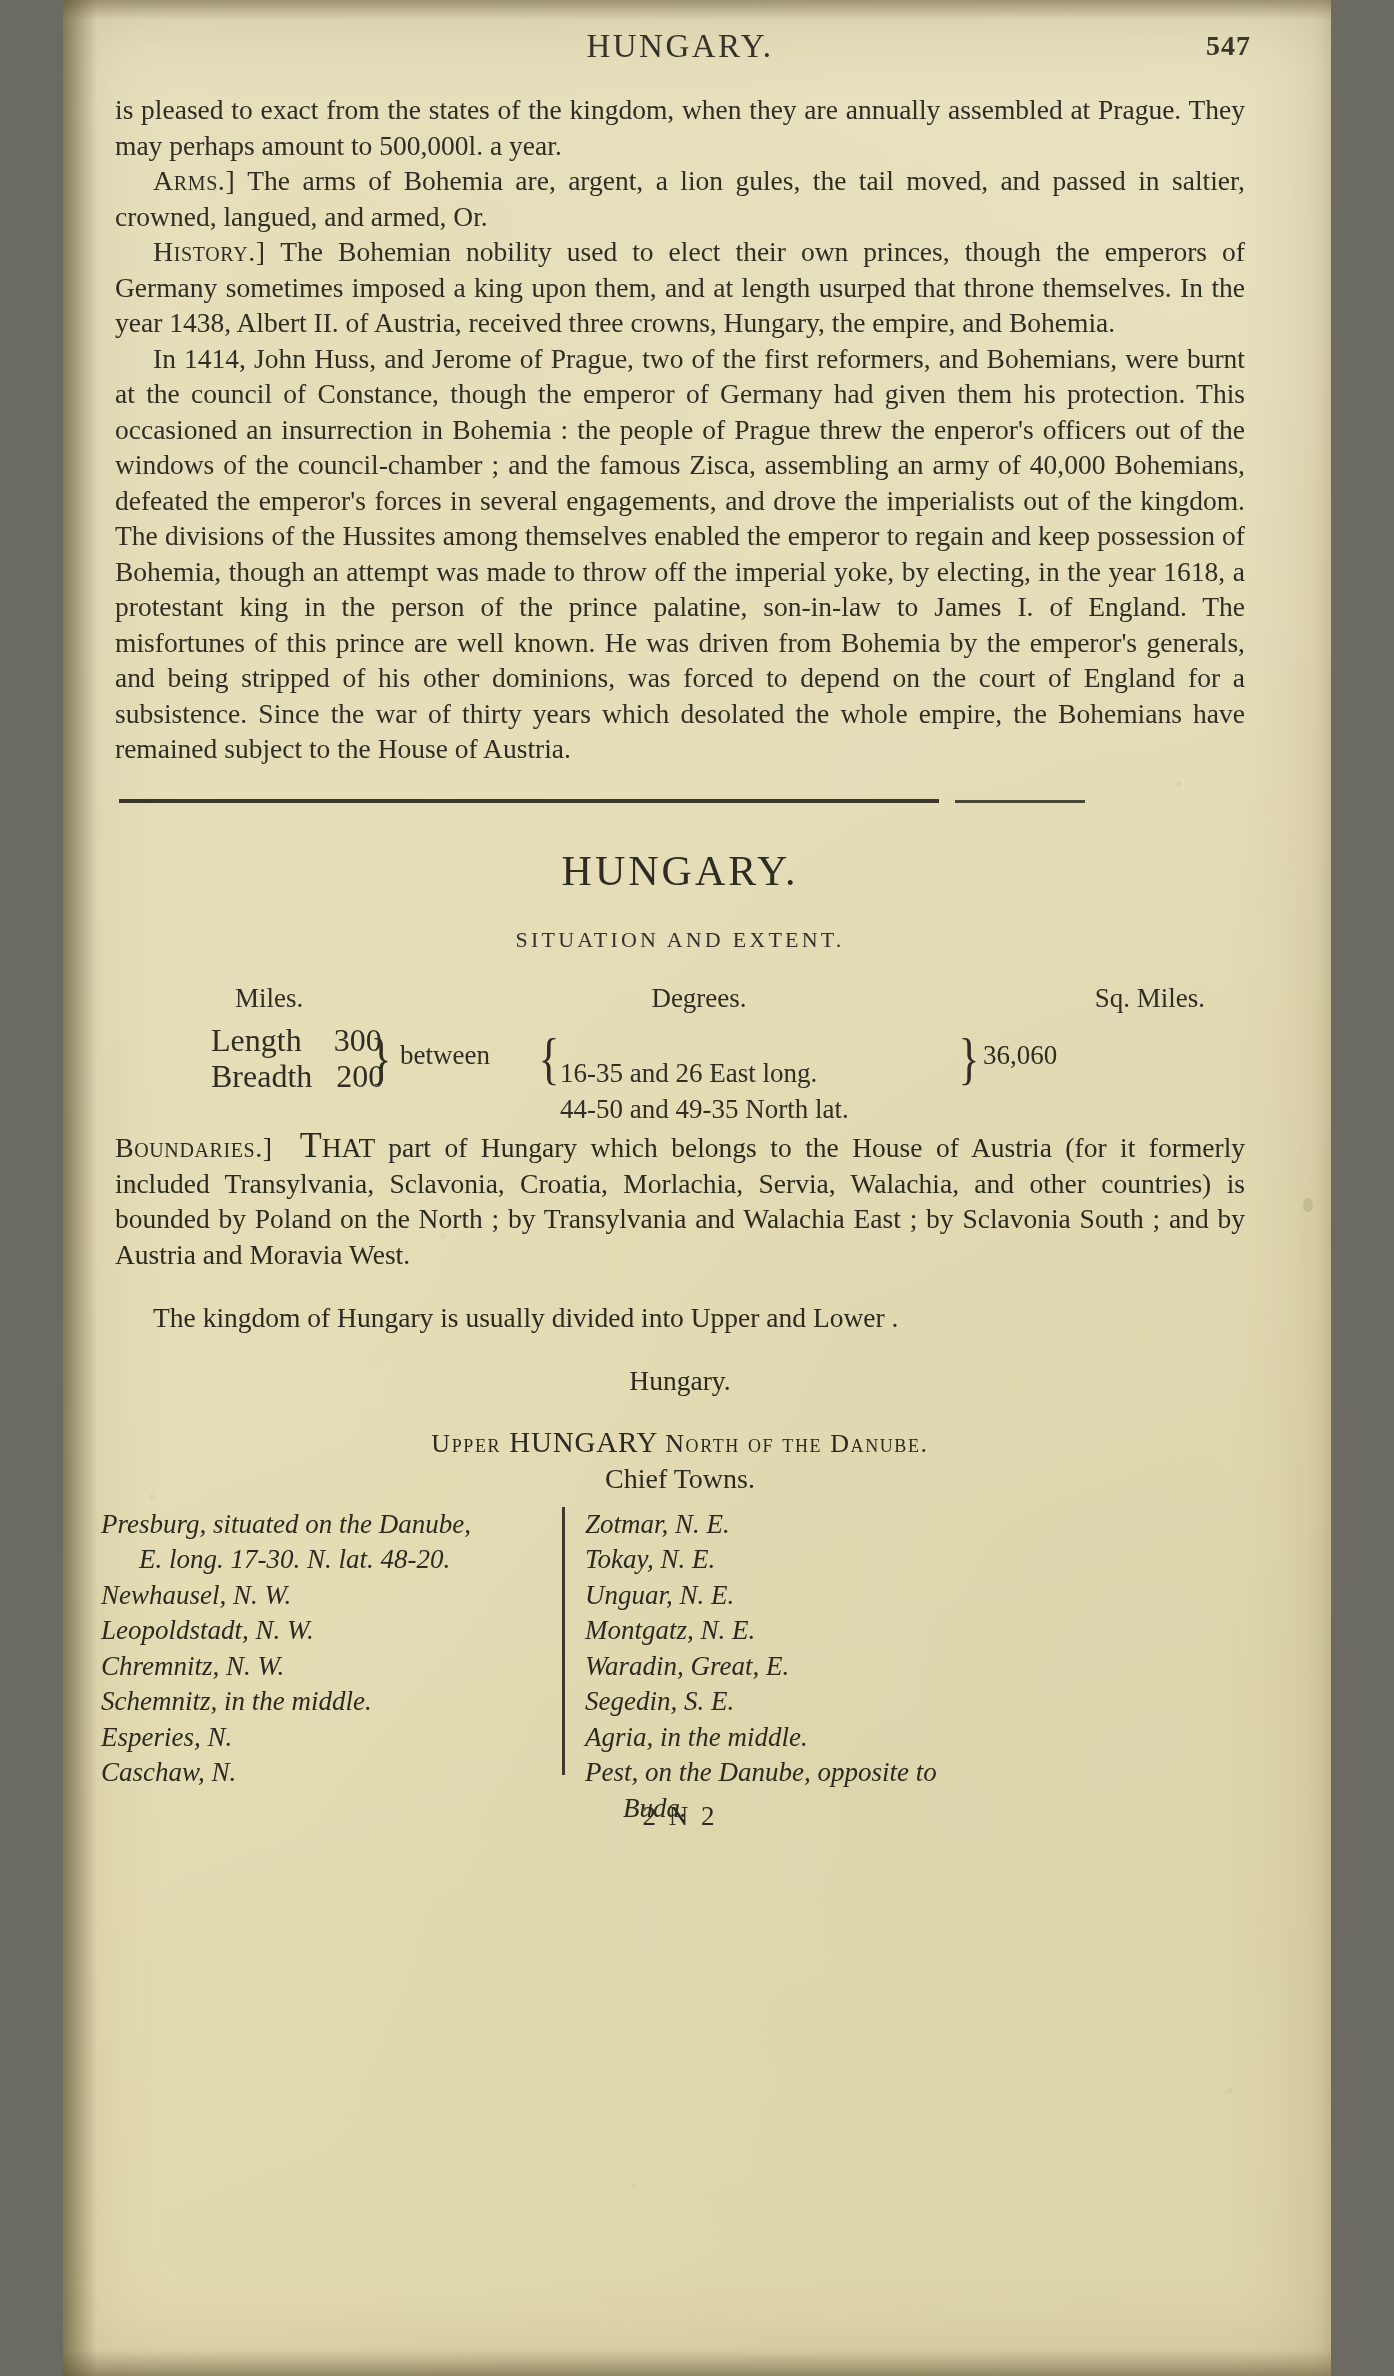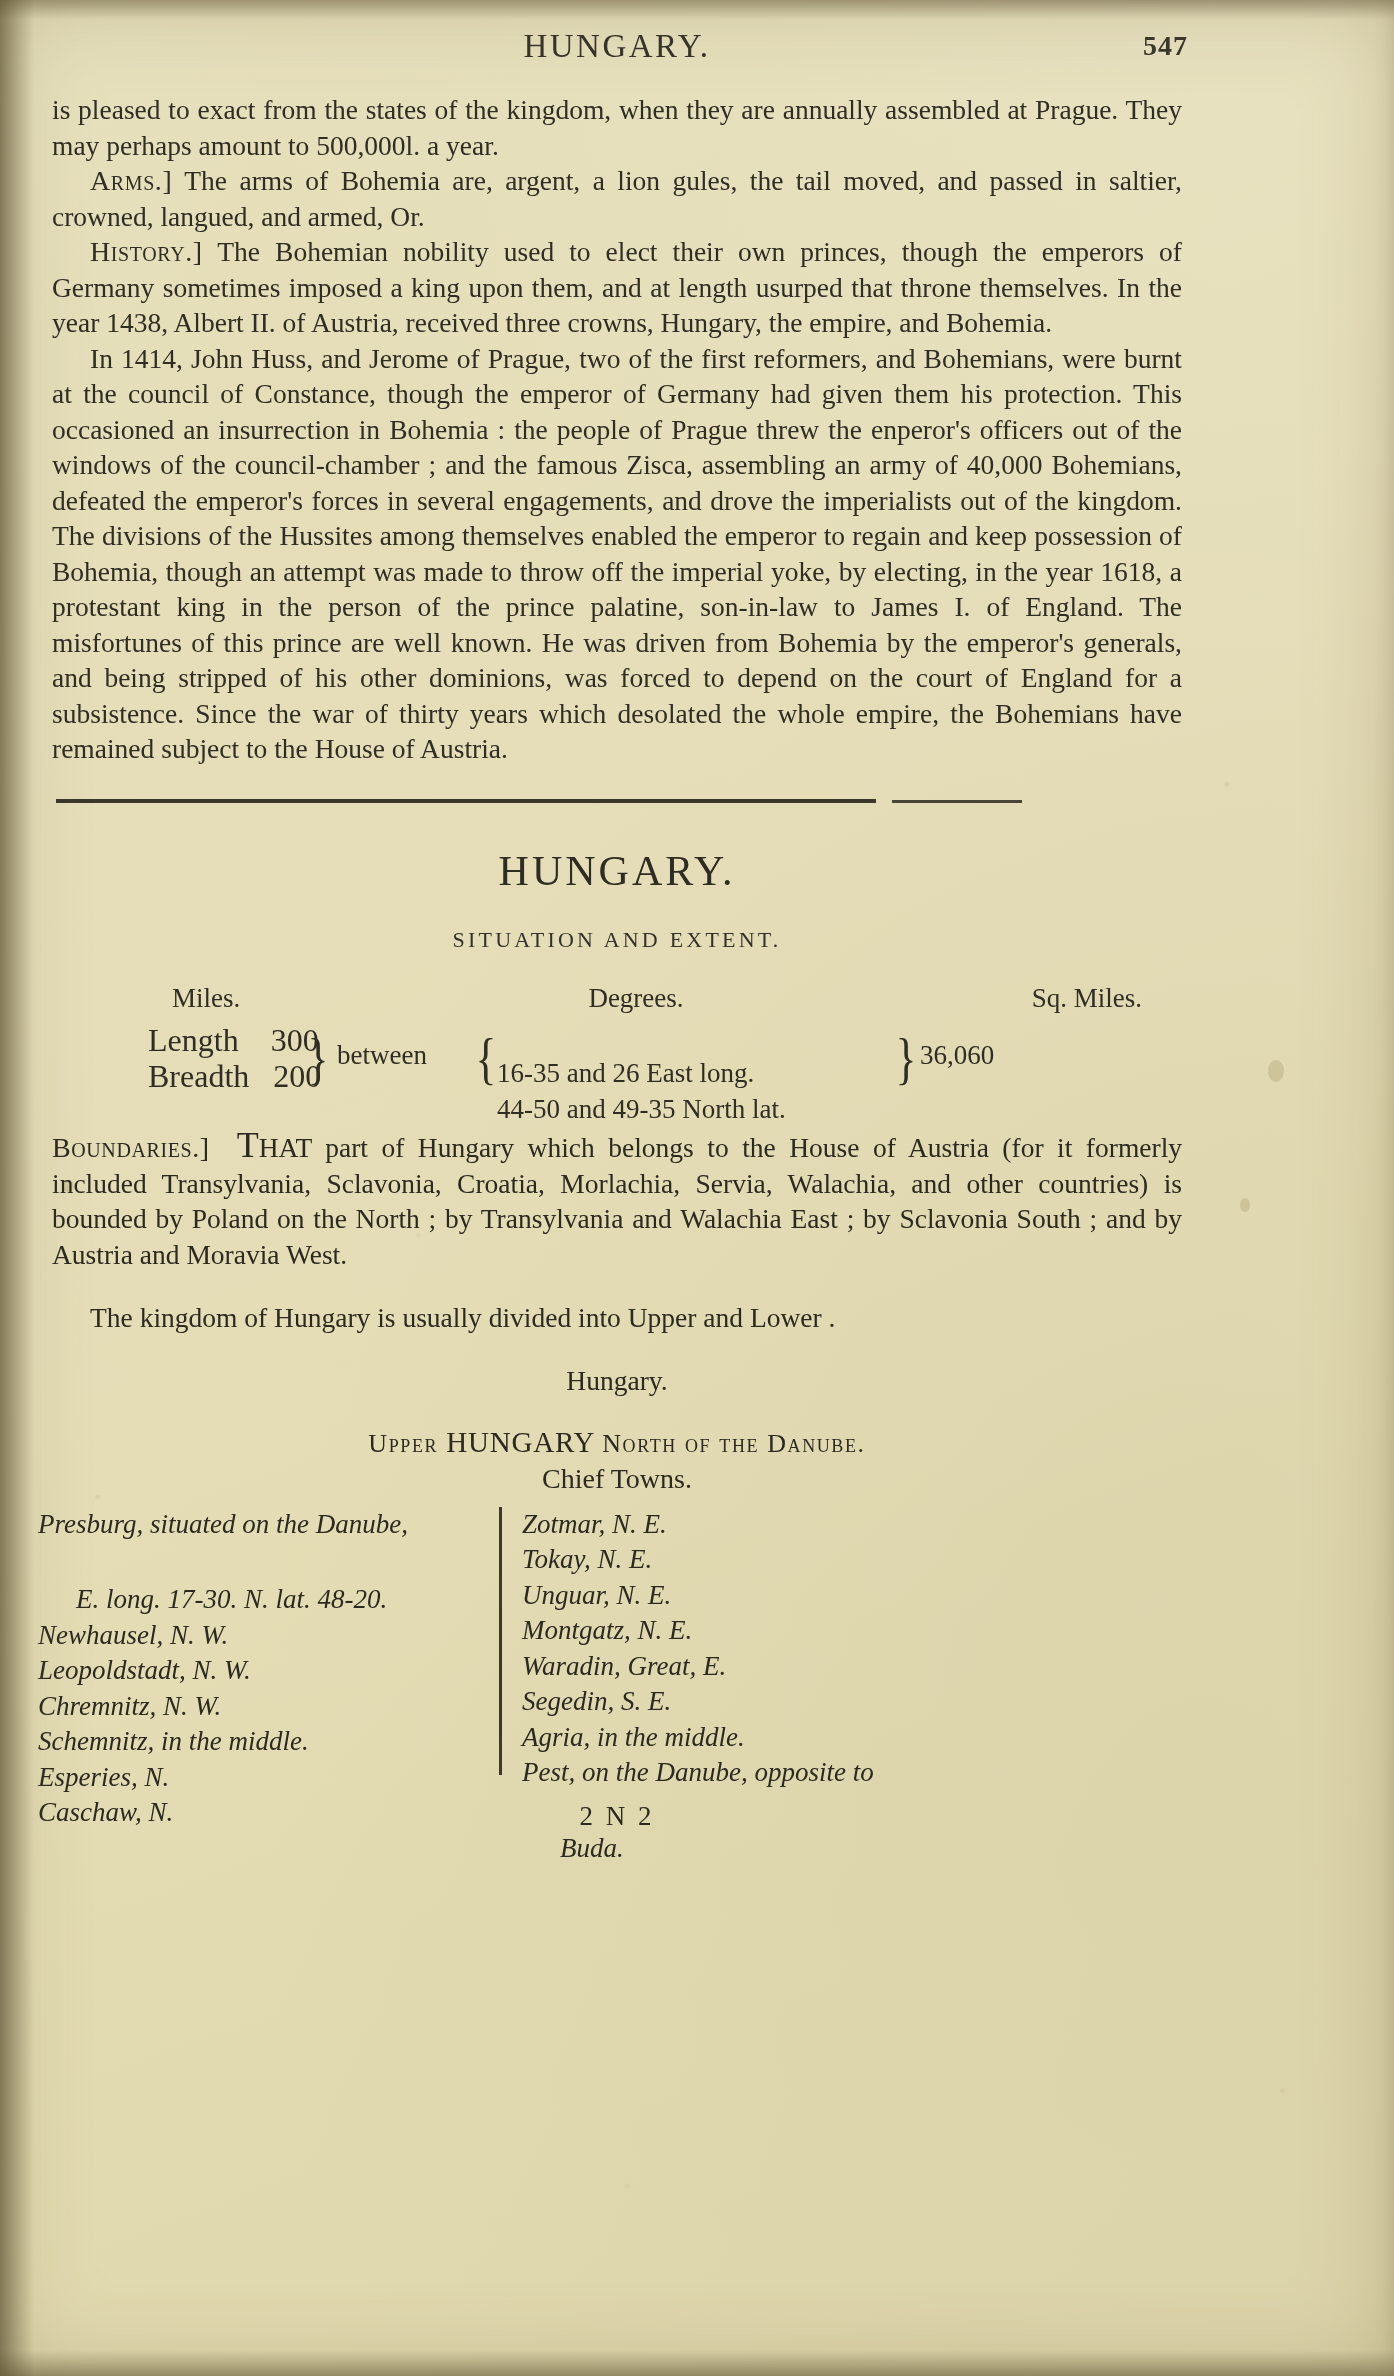--- a/index.html
+++ b/index.html
@@ -2,21 +2,21 @@
 <html><head>
 <meta charset="utf-8">
 <style>
   html, body {
     margin: 0;
     padding: 0;
     background: #6b6b63;
   }
   .page {
     position: relative;
-    width: 1394px;
+    width: 1268px;
     height: 2376px;
     margin: 0 auto;
     background:
       radial-gradient(ellipse at 20% 15%, rgba(226,219,178,0.55) 0%, rgba(226,219,178,0) 60%),
       radial-gradient(ellipse at 85% 75%, rgba(214,206,166,0.5) 0%, rgba(214,206,166,0) 55%),
       linear-gradient(160deg, #e9e3c4 0%, #e6dfbb 35%, #e3dcb4 60%, #ded6aa 100%);
     overflow: hidden;
     font-family: "Liberation Serif", serif;
     color: #2c2a20;
   }
@@ -271,21 +271,21 @@
     background: #3d3930;
   }
   .col {
     position: absolute;
     top: 0;
     font-size: 27px;
     line-height: 35.5px;
   }
   .col.left { left: -14px; width: 450px; }
   .col.right { left: 470px; width: 600px; }
-  .col .sub { padding-left: 38px; margin-top: 40px; }
+  .col .sub { padding-left: 38px; }
 
   .signature {
     text-align: center;
     margin-top: 4px;
     font-size: 27px;
     letter-spacing: 3px;
   }
 
   
   .blot {

